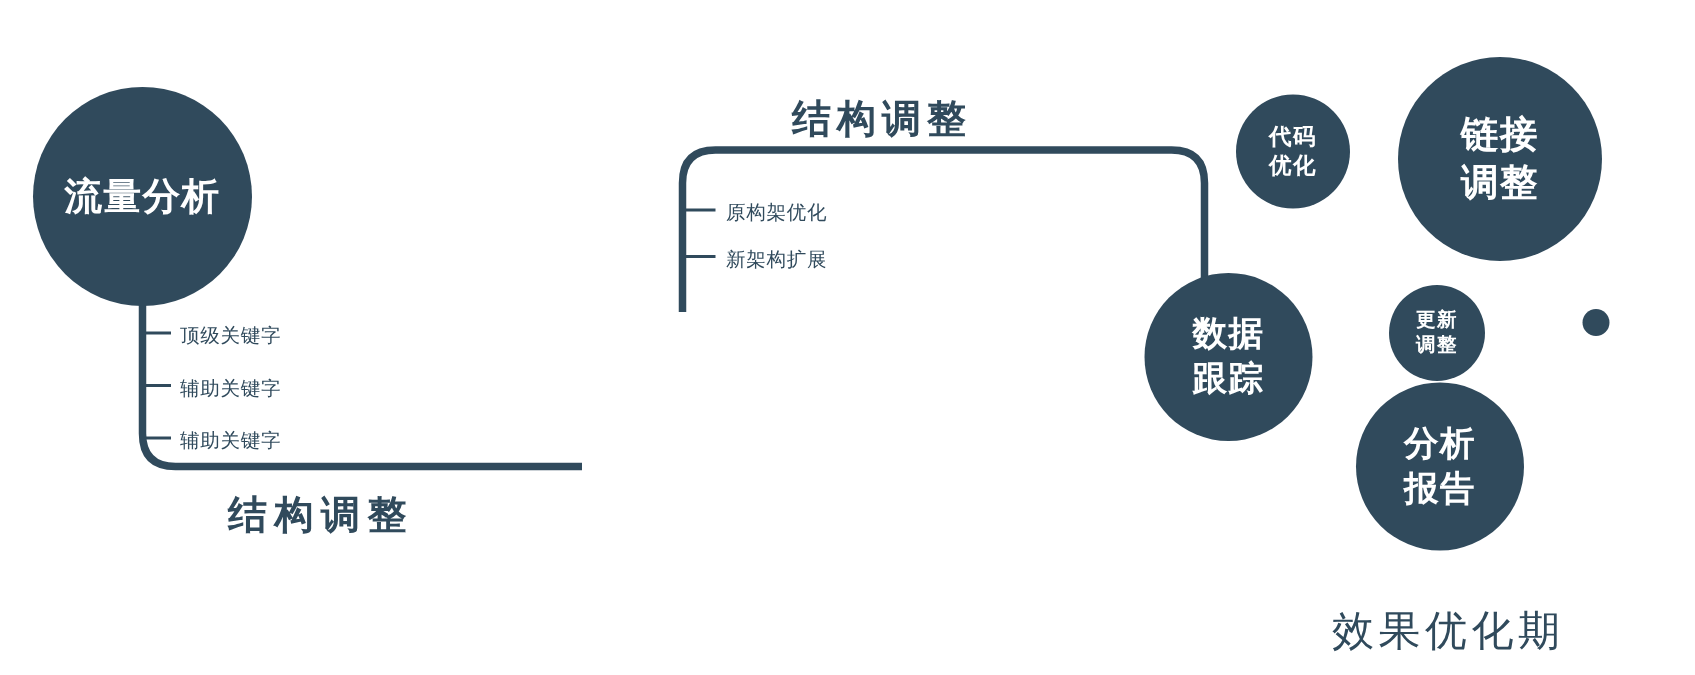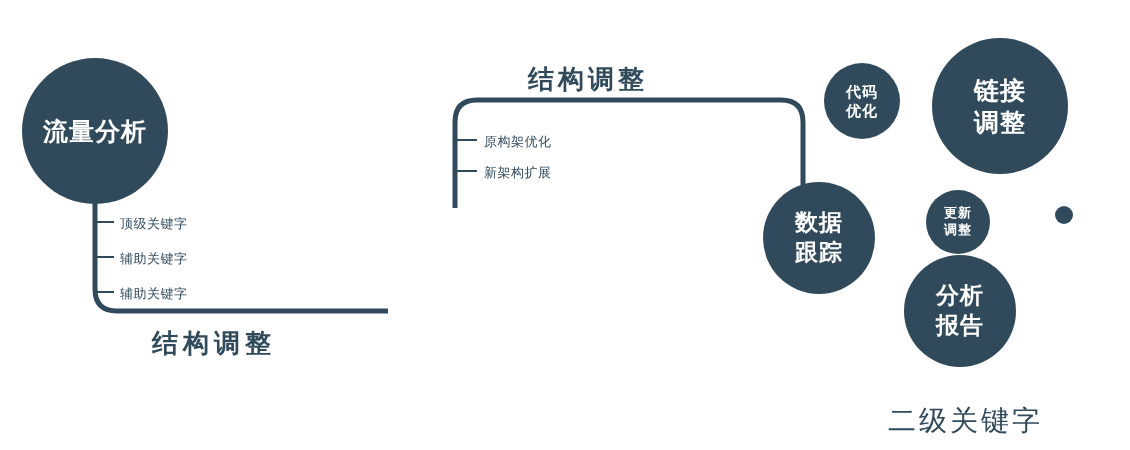--- a/index.html
+++ b/index.html
@@ -92,15 +92,15 @@
 
   <div class="edge-label label-keyword-load">结构调整</div>
 
   <div class="branch-label bl-t0">顶级关键字</div>
   <div class="branch-label bl-t1">辅助关键字</div>
   <div class="branch-label bl-t2">辅助关键字</div>
 
   <div class="branch-label bl-s0">原构架优化</div>
   <div class="branch-label bl-s1">新架构扩展</div>
 
-  <div class="caption">二级关键字</div>
+  <div class="caption">效果优化期</div>
 
 </div>
 
 </body></html>

